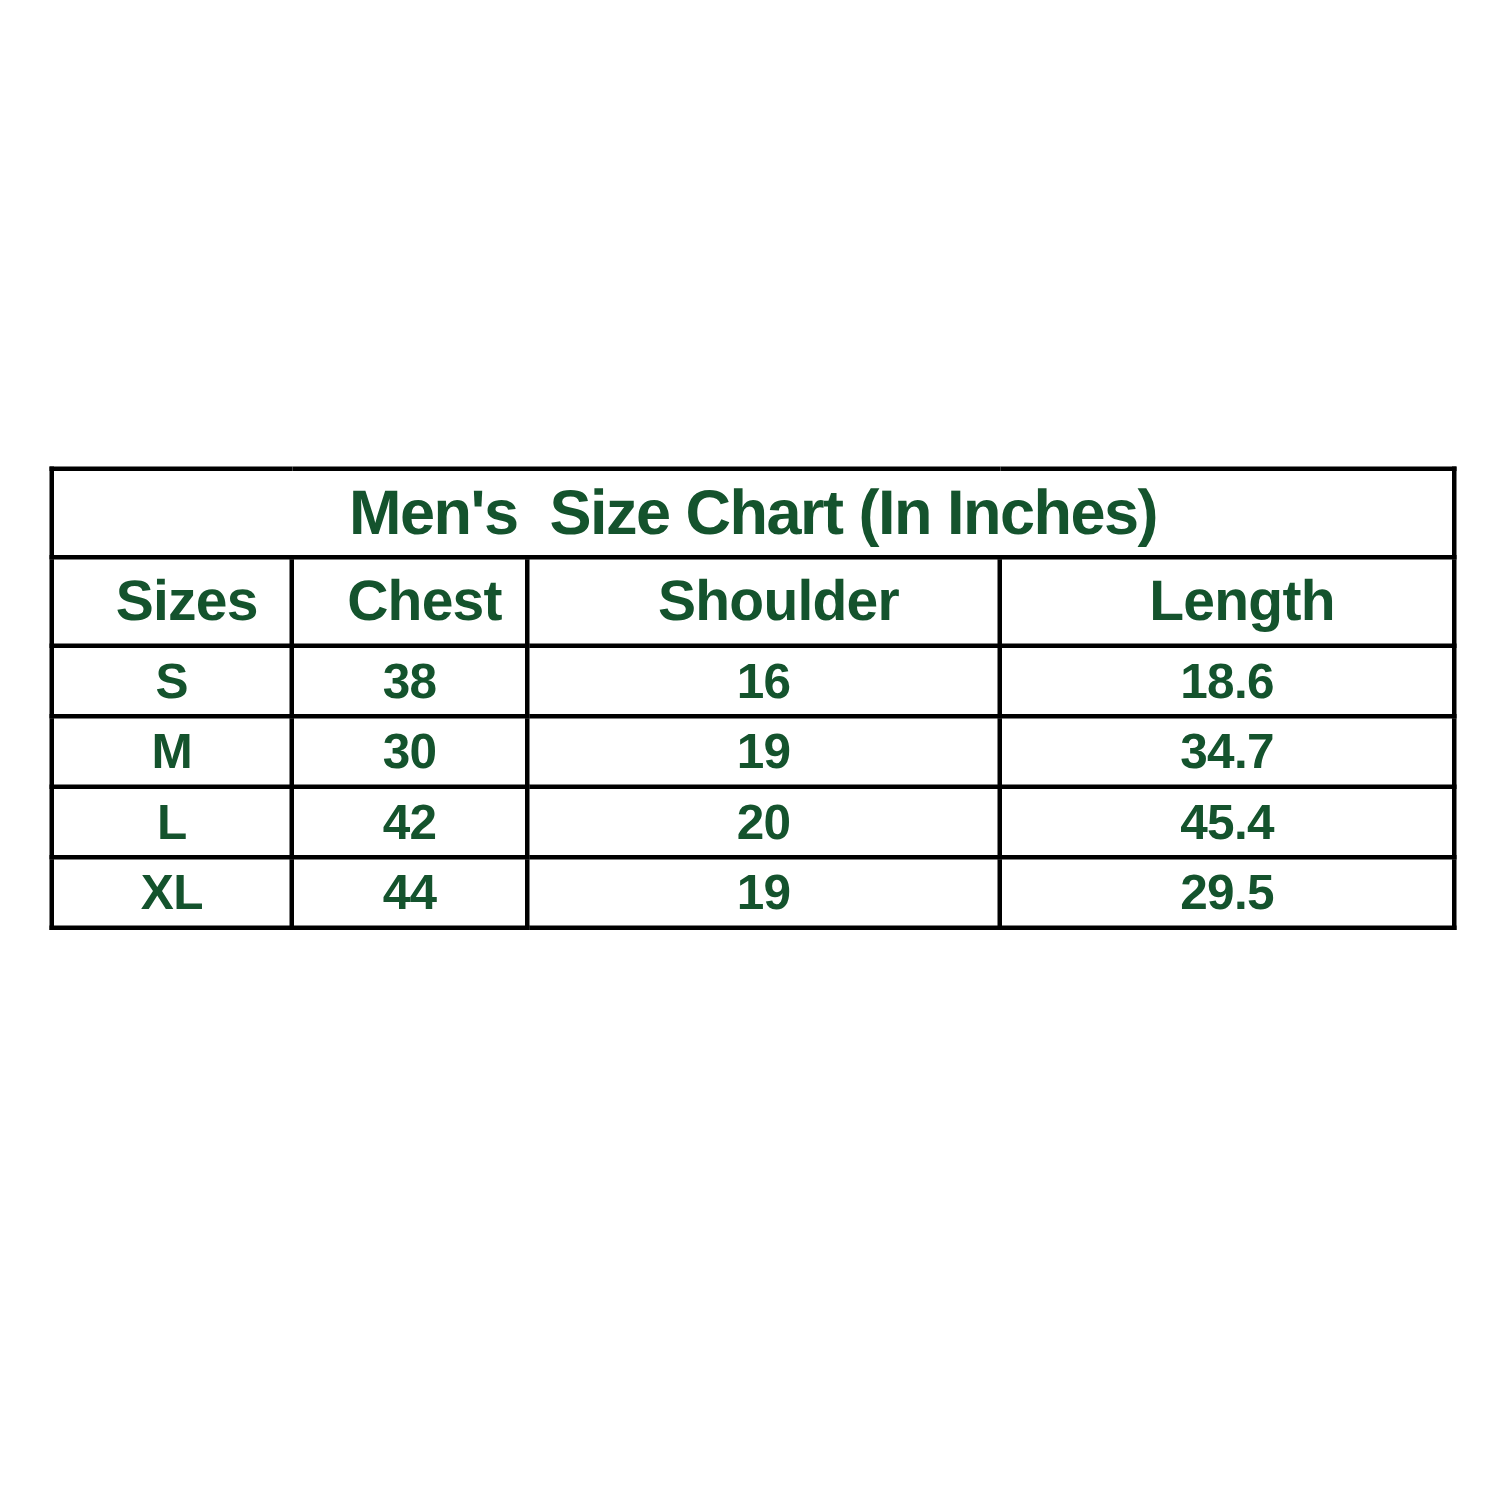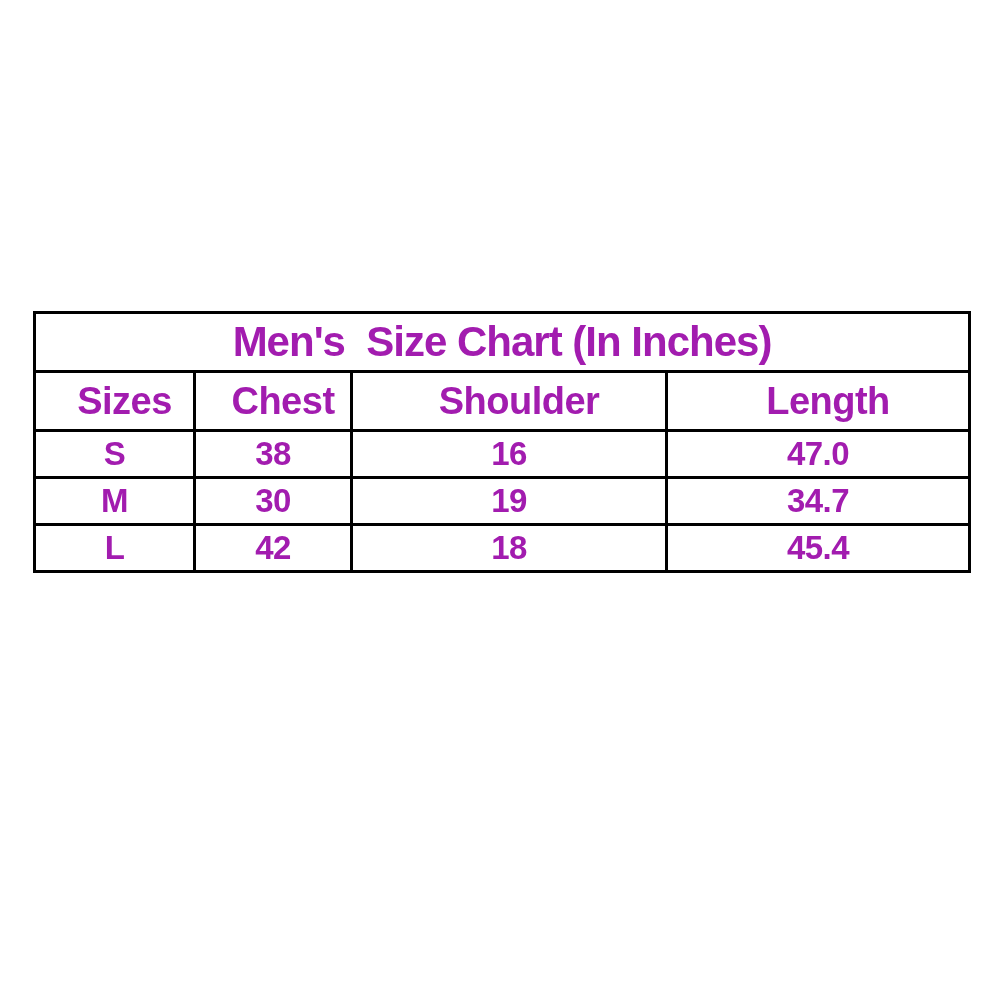--- a/index.html
+++ b/index.html
@@ -24,21 +24,21 @@
     border-collapse: collapse;
     table-layout: fixed;
     background: #ffffff;
   }
   table.size-chart td,
   table.size-chart th {
     border: 3px solid #000000;
     text-align: center;
     vertical-align: middle;
     padding: 0;
-    color: #a21caf;
+    color: #14532d;
     overflow: hidden;
   }
   .col-sizes    { width: 160px; }
   .col-chest    { width: 157px; }
   .col-shoulder { width: 315px; }
   .col-length   { width: 303px; }
 
   tr.title-row td {
     height: 56px;
     font-size: 42px;
@@ -81,33 +81,39 @@
       <th>Sizes</th>
       <th>Chest</th>
       <th>Shoulder</th>
       <th>Length</th>
     </tr>
 
     <tr class="data-row">
       <td>S</td>
       <td>38</td>
       <td>16</td>
-      <td>47.0</td>
+      <td>18.6</td>
     </tr>
 
     <tr class="data-row">
       <td>M</td>
       <td>30</td>
       <td>19</td>
       <td>34.7</td>
     </tr>
 
     <tr class="data-row">
       <td>L</td>
       <td>42</td>
-      <td>18</td>
+      <td>20</td>
       <td>45.4</td>
     </tr>
 
+    <tr class="data-row">
+      <td>XL</td>
+      <td>44</td>
+      <td>19</td>
+      <td>29.5</td>
+    </tr>
 
   </tbody>
     </table>
 </div>
 
 </body></html>

